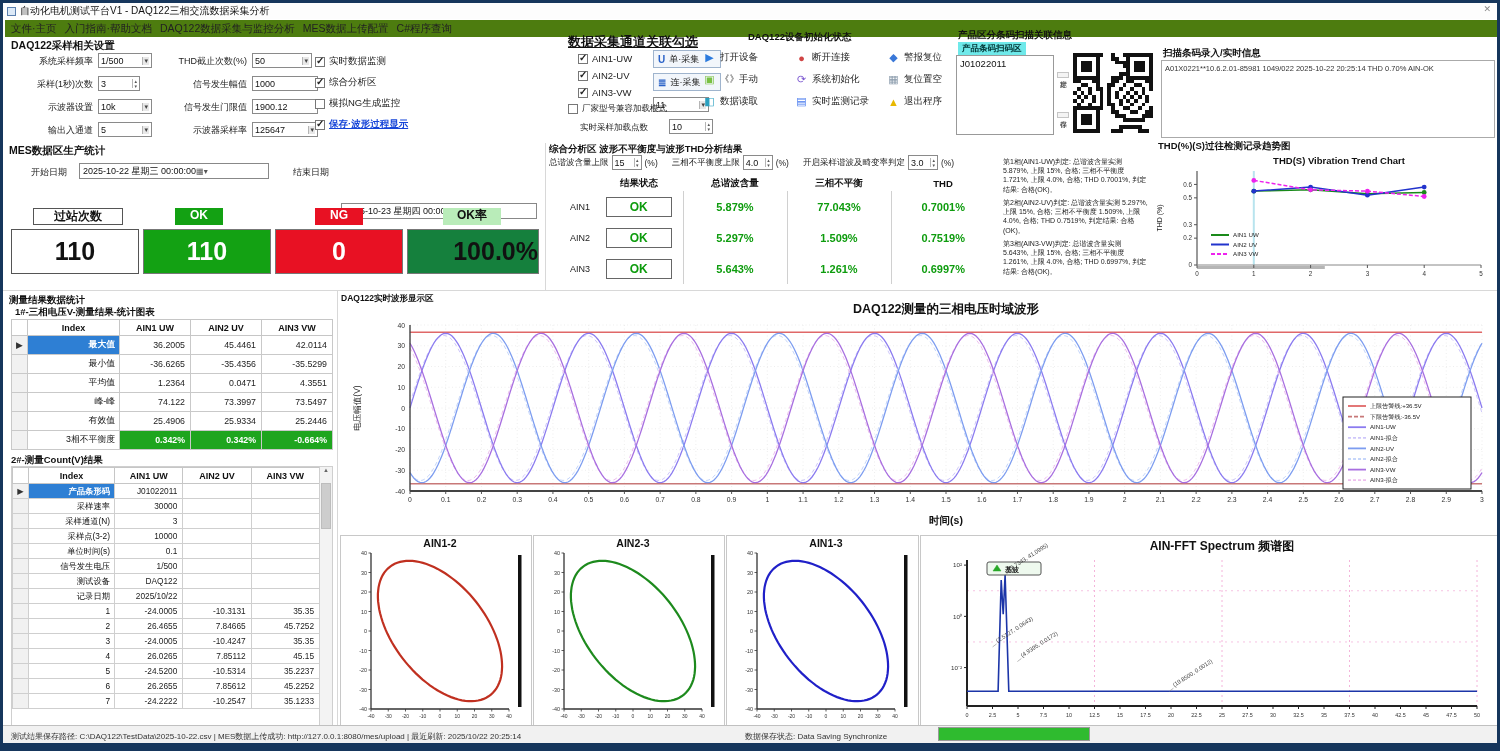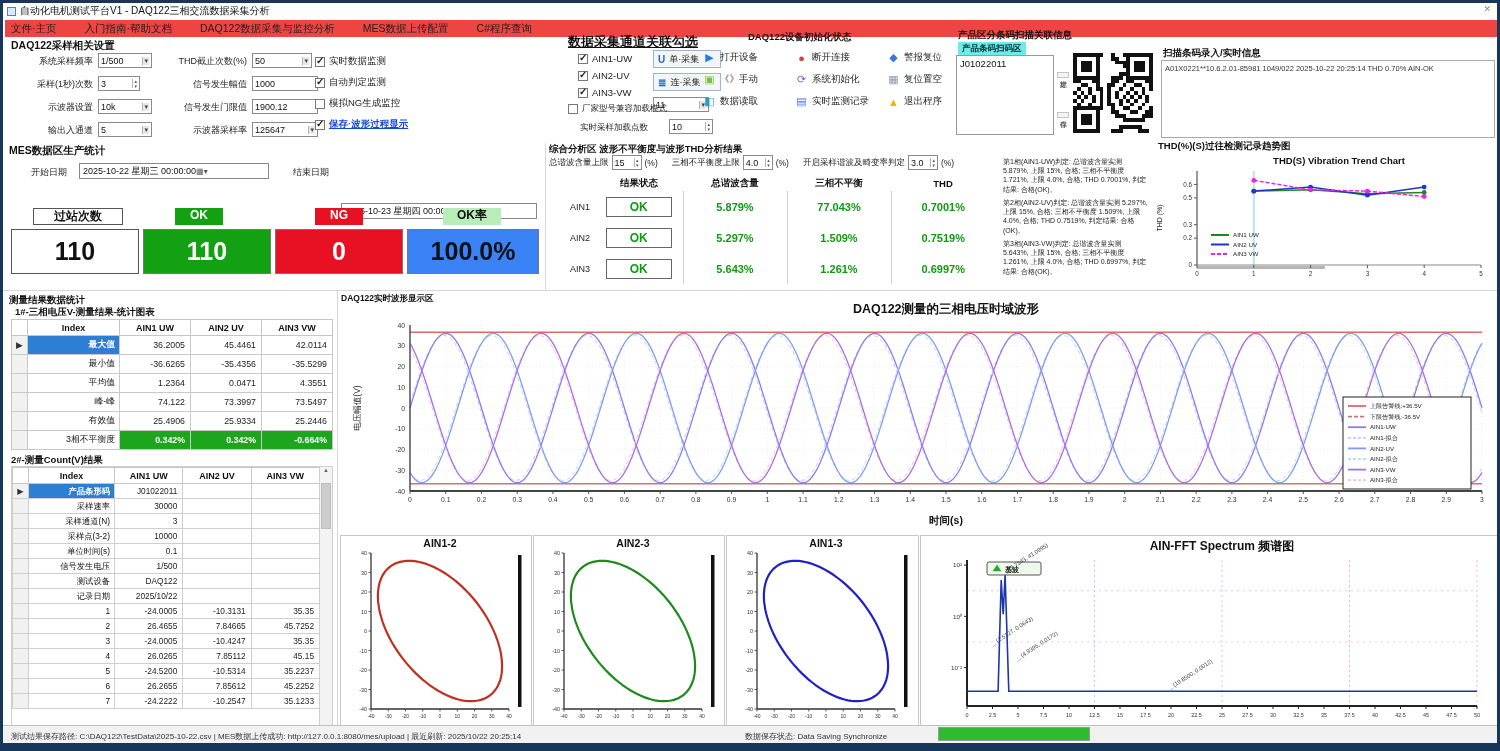--- a/index.html
+++ b/index.html
@@ -6,21 +6,21 @@
   #app{position:relative;width:1500px;height:751px;background:#fff;box-sizing:border-box;
        border:3px solid #16365c;overflow:hidden;}
   #app *{box-sizing:border-box;}
   .abs{position:absolute;}
   svg{font-family:inherit;}
   
   .titlebar{position:absolute;left:0;top:0;right:0;height:16px;background:#fdfdfd;display:flex;align-items:center;padding:0 4px;}
   .appicon{width:9px;height:9px;border:1px solid #5a7fae;background:#dce9f7;margin-right:4px;}
   .apptitle{font-size:10px;color:#111;}
   .winclose{position:absolute;right:6px;top:1px;font-size:9px;color:#888;}
-  .menubar{position:absolute;left:2px;top:17px;right:0;height:17px;display:flex;align-items:center;gap:28px;padding:0 6px;background:#ef4444;}
+  .menubar{position:absolute;left:2px;top:17px;right:0;height:17px;display:flex;align-items:center;gap:8px;padding:0 6px;background:#4d7c0f;}
   .mitem{font-size:10.5px;color:#222;}
   
   .gtitle{position:absolute;font-size:10.5px;font-weight:700;color:#111;white-space:nowrap;}
   .slabel{position:absolute;font-size:9px;color:#222;white-space:nowrap;}
   
   .daqgrid{position:absolute;left:10px;top:50px;display:grid;grid-template-columns:80px 54px 90px 66px;gap:7px 5px;grid-auto-rows:16px;}
   .flabel{font-size:9px;color:#222;text-align:right;align-self:center;white-space:nowrap;}
   .dd,.tbx{display:inline-flex;align-items:center;justify-content:space-between;border:1px solid #8a8a8a;background:#fff;height:15px;font-size:9px;padding:0 2px;color:#111;}
   .dd .ar{font-size:7px;color:#444;background:#e8e8e8;border-left:1px solid #b5b5b5;padding:0 1px;margin-left:2px;}
   .spins{display:flex;flex-direction:column;font-size:5px;line-height:4.5px;color:#555;border-left:1px solid #b5b5b5;padding-left:1px;margin-left:2px;}
@@ -44,21 +44,21 @@
   
   .ctag{position:absolute;height:17px;line-height:15px;text-align:center;font-size:12px;font-weight:700;}
   .ctag.plain{border:1px solid #555;background:#fff;color:#111;}
   .ctag.green{background:#13a113;color:#fff;}
   .ctag.red{background:#e81123;color:#fff;}
   .ctag.lgreen{background:#b9ecb9;color:#111;}
   .cbox{position:absolute;height:45px;line-height:43px;text-align:center;font-size:25px;font-weight:700;border:1px solid #777;}
   .cbox.plain{background:#fff;color:#111;border:1px solid #555;}
   .cbox.green{background:#13a113;color:#fff;}
   .cbox.red{background:#e81123;color:#fff;}
-  .cbox.lgreen{background:#3b82f6;color:#111;}
+  .cbox.lgreen{background:#15803d;color:#111;text-align:right;}
   .datebox{position:absolute;border:1px solid #888;background:#fff;height:16px;display:flex;align-items:center;font-size:9px;color:#111;padding:0 3px;white-space:nowrap;}
   .datebox .cal{color:#555;font-size:8px;}
   
   .ctlrow{position:absolute;display:flex;gap:14px;align-items:center;}
   .ctl{display:inline-flex;align-items:center;gap:3px;font-size:8.5px;color:#222;white-space:nowrap;}
   .thdtable{position:absolute;border-collapse:collapse;table-layout:fixed;}
   .thdtable th{font-size:9.5px;font-weight:700;color:#111;height:16px;text-align:center;}
   .thdtable td{height:31px;text-align:center;vertical-align:middle;}
   .thdtable td.ch{font-size:9px;color:#222;text-align:right;padding-right:5px;}
   .okbox{display:inline-block;width:66px;height:20px;line-height:18px;border:1.5px solid #666;color:#0e9c0e;font-weight:700;font-size:12px;}
@@ -156,21 +156,21 @@
       </span>
   </div>
   <div class="cbcol" style="left:312px;top:52px;">
 
   <label class="cb on">
         <span class="box"></span>
         <span class="cbl">实时数据监测</span>
       </label>
       <label class="cb on">
         <span class="box"></span>
-        <span class="cbl">自动判定监测</span>
+        <span class="cbl">综合分析区</span>
       </label>
       <label class="cb">
         <span class="box"></span>
         <span class="cbl">模拟NG生成监控</span>
       </label>
       <label class="cb on link">
         <span class="box"></span>
         <span class="cbl">保存·波形过程显示</span>
       </label>
     </div>

